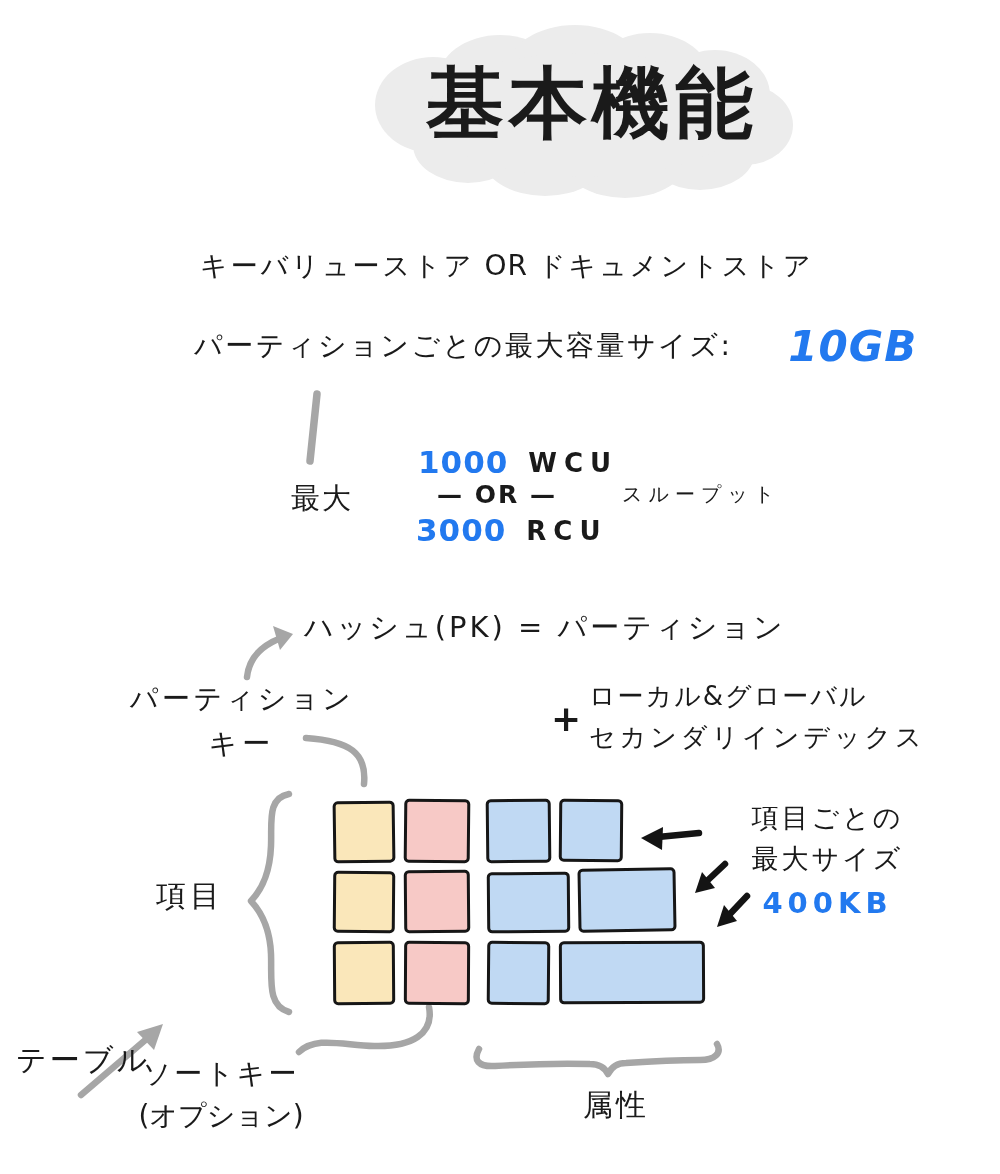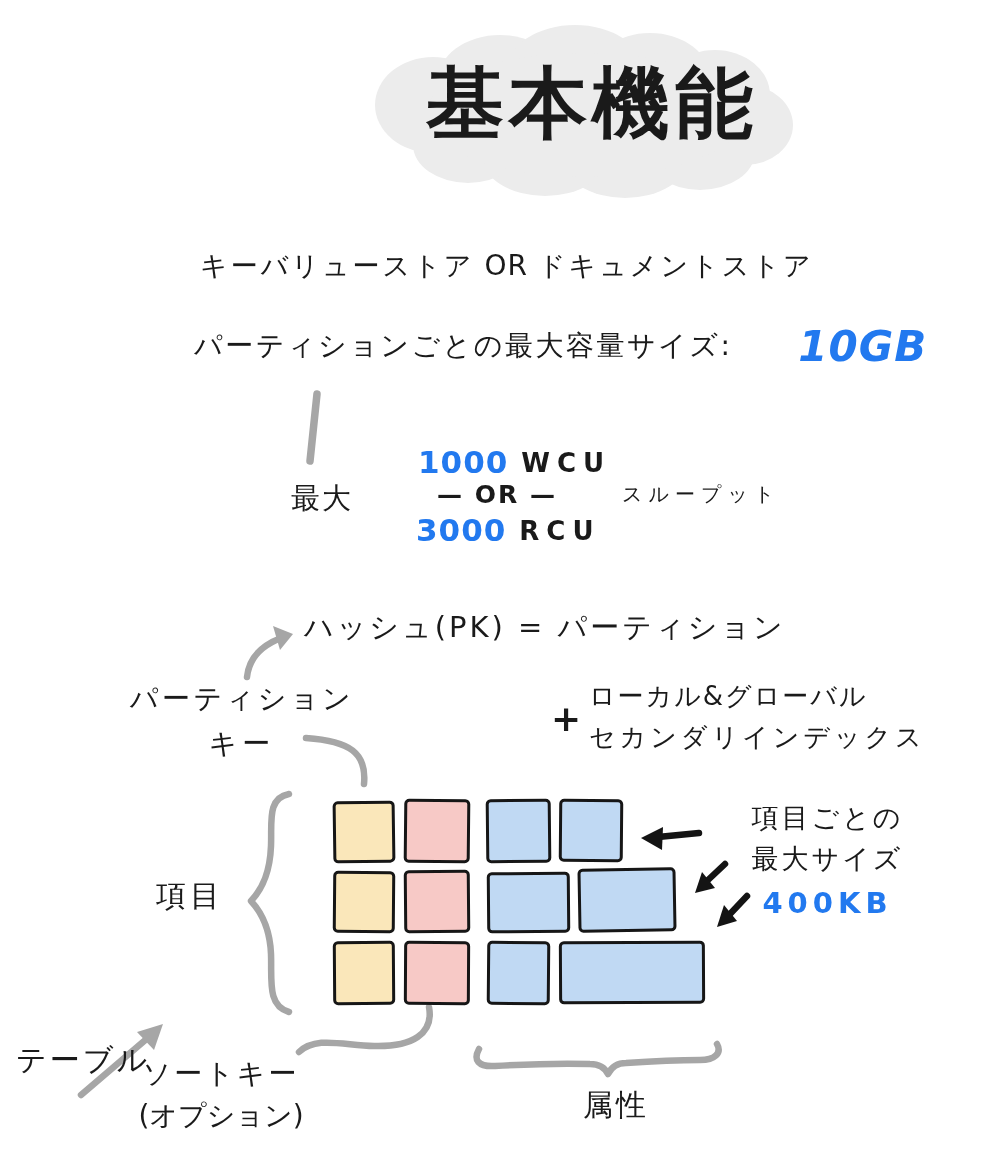--- a/index.html
+++ b/index.html
@@ -6,23 +6,23 @@
   #canvas{position:relative;width:1000px;height:1174px;background:#ffffff;overflow:hidden;
           font-family:"DejaVu Sans",sans-serif;color:#1a1a1a;}
   svg.overlay{position:absolute;left:0;top:0;width:1000px;height:1174px;pointer-events:none;}
   .t{position:absolute;white-space:nowrap;color:#1a1a1a;}
   .blue{color:#2279ef;}
   .title{left:414px;top:52px;width:356px;font-size:78px;font-weight:700;letter-spacing:5px;text-align:center;}
   .store-line{left:200px;top:248px;font-size:27px;letter-spacing:3px;}
   .store-line .or{font-weight:400;font-size:28px;letter-spacing:1px;margin:0 10px;}
   .psize{left:194px;top:322px;display:flex;align-items:flex-end;gap:40px;}
   .psize .lbl{font-size:28px;letter-spacing:2.5px;}
-  .psize .val{font-size:42px;font-style:italic;font-weight:600;letter-spacing:1px;margin-left:26px;margin-bottom:-6px;}
+  .psize .val{font-size:42px;font-style:italic;font-weight:600;letter-spacing:1px;margin-left:16px;margin-bottom:-6px;}
   .max-label{left:291px;top:479px;font-size:29px;letter-spacing:2px;text-align:right;}
-  .cu-line{display:flex;align-items:flex-start;gap:13px;text-align:center;}
+  .cu-line{display:flex;align-items:flex-start;gap:20px;text-align:center;}
   .cu-line .num{font-size:31px;font-weight:900;letter-spacing:1px;}
   .cu-line .unit{font-size:26px;font-weight:700;letter-spacing:7px;padding-top:4px;}
   .wcu{left:418px;top:444px;}
   .or-line{left:437px;top:480px;font-size:25px;font-weight:700;letter-spacing:2px;}
   .rcu{left:416px;top:512px;}
   .tp-label{left:622px;top:481px;font-size:20px;letter-spacing:6px;}
   .hash-line{left:304px;top:608px;font-size:29px;letter-spacing:3px;}
   .pkey{left:126px;top:680px;width:232px;text-align:center;}
   .pkey .l1{font-size:28px;letter-spacing:3.5px;}
   .pkey .l2{font-size:28px;letter-spacing:5px;margin-top:7px;}

